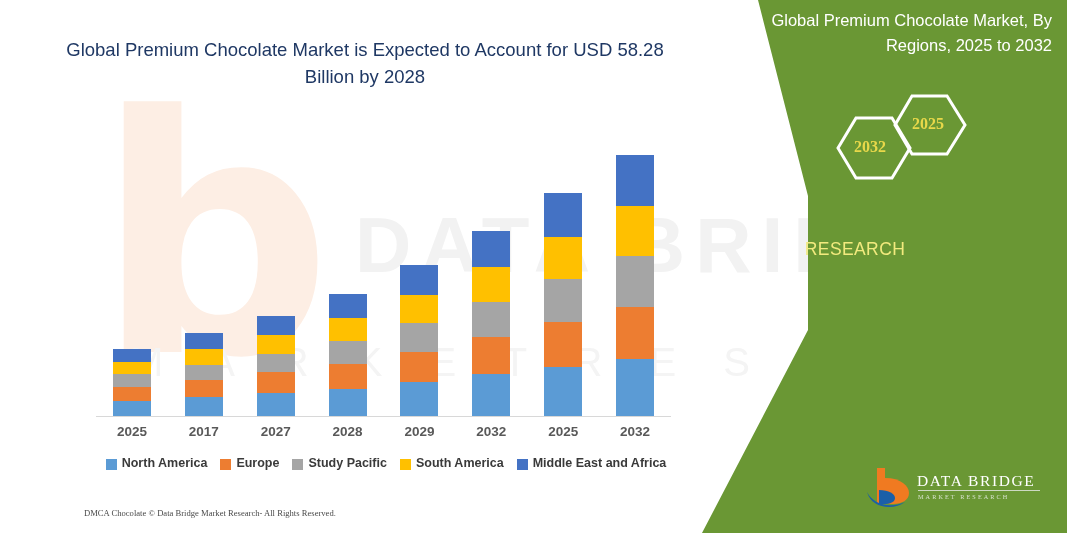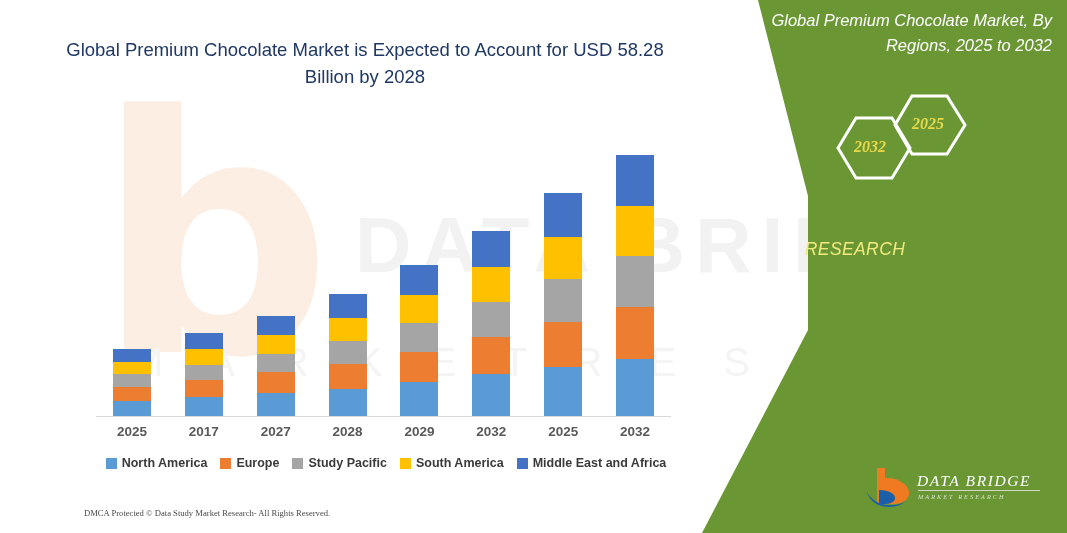--- a/index.html
+++ b/index.html
@@ -72,21 +72,21 @@
     flex:1 1 0; text-align:center;
     font-size:13.5px; font-weight:700; color:#595959;
   }
 
   
   .legend {
     position:absolute; left:96px; top:456px; width:580px;
     display:flex; justify-content:center; align-items:center; gap:13px;
     flex-wrap:nowrap;
   }
-  .legend-item { display:flex; align-items:center; gap:5px; white-space:nowrap; }
+  .legend-item { display:flex; align-items:flex-end; gap:5px; white-space:nowrap; }
   .legend-swatch { width:11px; height:11px; display:inline-block; }
   .legend-label { font-size:12.5px; font-weight:700; color:#3a3a3a; }
 
   
   .footer {
     position:absolute; left:0; top:508px; width:700px;
     display:flex; align-items:center;
   }
   .footer-left {
     margin-left:84px;
@@ -96,21 +96,21 @@
   }
   .footer-right {
     margin-left:48px;
     font-size:8.6px; color:#4a4a4a;
     font-family:"Liberation Serif", serif;
     white-space:nowrap;
   }
 
   
   .green-panel {
-    position:absolute; left:640px; top:0; width:427px; height:455px;font-style:italic;
+    position:absolute; left:640px; top:0; width:427px; height:455px;
   }
   .green-svg { position:absolute; inset:0; }
 
   .green-title {
     position:absolute; left:90px; top:8px; width:322px;
     text-align:right;
     font-size:16.5px; line-height:25px; color:#ffffff; font-weight:400;
   }
   .hexes {
     position:absolute; left:180px; top:90px; width:160px; height:120px;
@@ -263,21 +263,21 @@
           <span class="legend-swatch" style="background: rgb(255, 192, 0);"></span>
           <span class="legend-label">South America</span>
         </div>
         <div class="legend-item">
           <span class="legend-swatch" style="background: rgb(68, 114, 196);"></span>
           <span class="legend-label">Middle East and Africa</span>
         </div>
       </div>
 
     <div class="footer">
-      <div class="footer-left">DMCA Protected © Data Study Market Research-  All Rights Reserved.</div>
+      <div class="footer-left">DMCA Chocolate © Data Bridge Market Research-  All Rights Reserved.</div>
     </div>
   </div>
 
   <div class="green-panel">
     <svg class="green-svg" viewBox="0 0 427 533" preserveAspectRatio="none">
       <path d="M 118 0 L 427 0 L 427 533 L 62 533 L 168 330 L 168 196 Z" fill="#6a9734"></path>
     </svg>
 
     <div class="green-title">Global Premium Chocolate Market, By Regions, 2025 to 2032</div>
 

